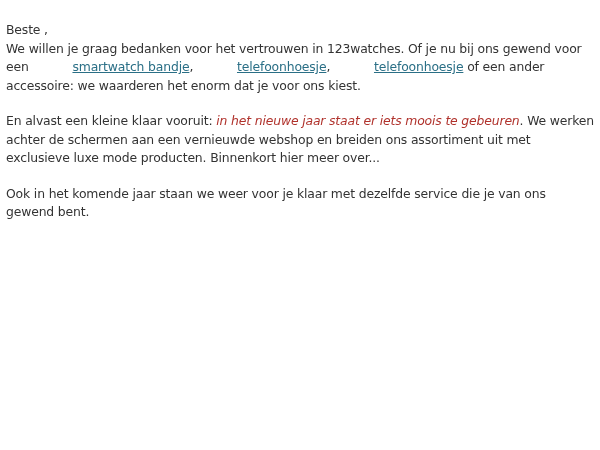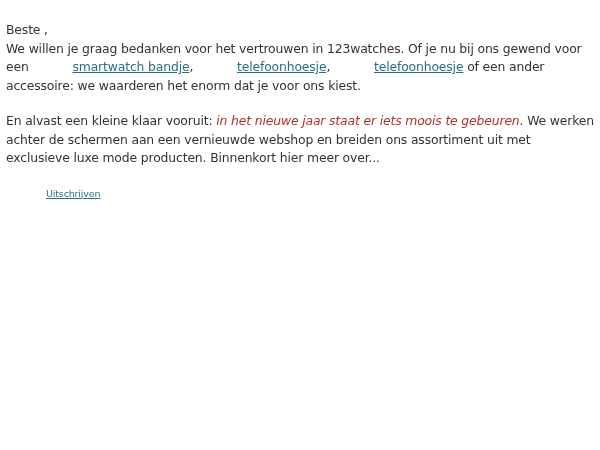--- a/index.html
+++ b/index.html
@@ -46,18 +46,16 @@
 </head>
 <body>
 
 <div class="email">
   <div>Beste ,</div>
   <p><span>We willen je graag bedanken voor het vertrouwen in 123watches. Of je nu bij ons gewend voor een </span><a href="#">smartwatch bandje</a><span>, </span><a href="#">telefoonhoesje</a><span>, </span><a href="#">telefoonhoesje</a><span> of een ander accessoire: we waarderen het enorm dat je voor ons kiest.</span></p>
 
 
   <p><span>En alvast een kleine klaar vooruit: </span><span class="highlight">in het nieuwe jaar staat er iets moois te gebeuren</span><span>. We werken achter de schermen aan een vernieuwde webshop en breiden ons assortiment uit met exclusieve luxe mode producten. Binnenkort hier meer over...</span></p>
 
+  <p>Ook in het komende jaar staan we weer voor je klaar met dezelfde service die je van ons gewend bent.</p>
 
 
-  <div class="unsubscribe">
-    <a href="#">Uitschrijven</a>
-  </div>
 </div>
 
 </body></html>

